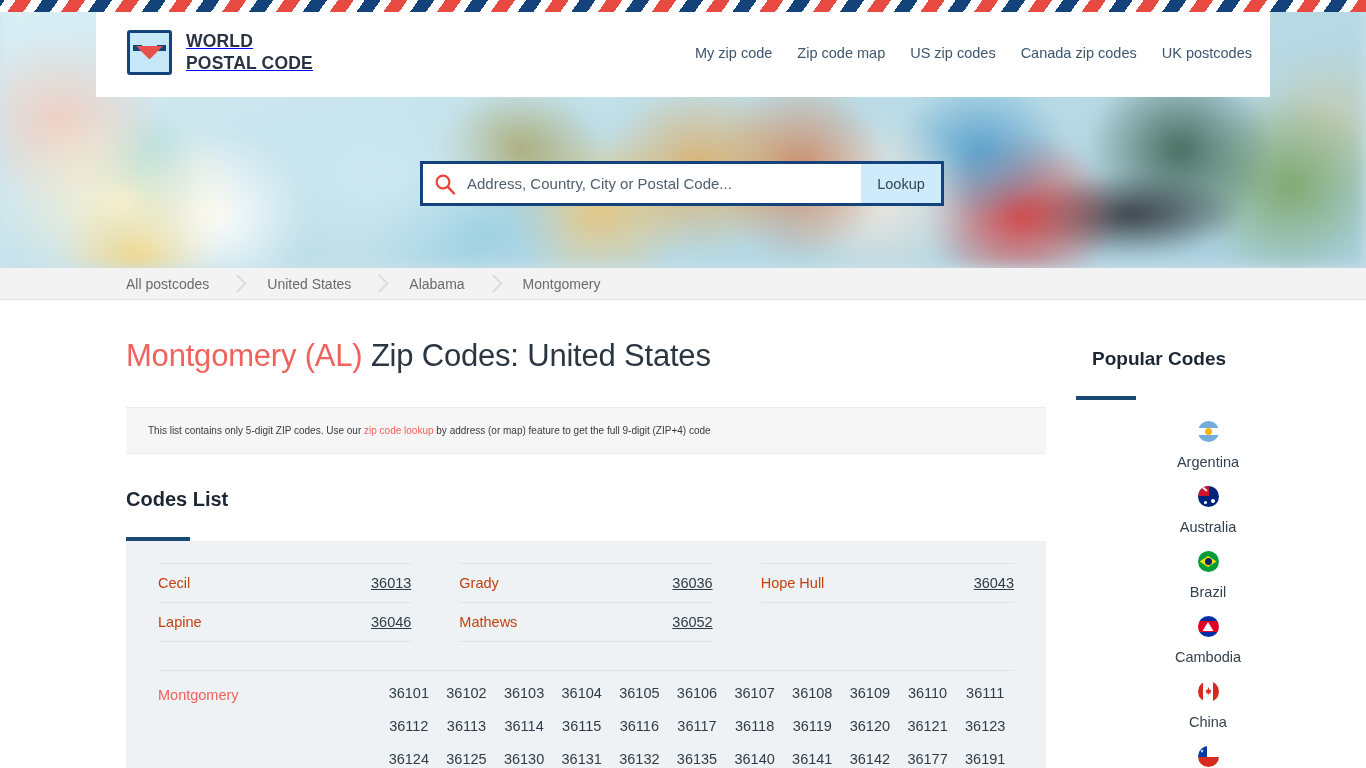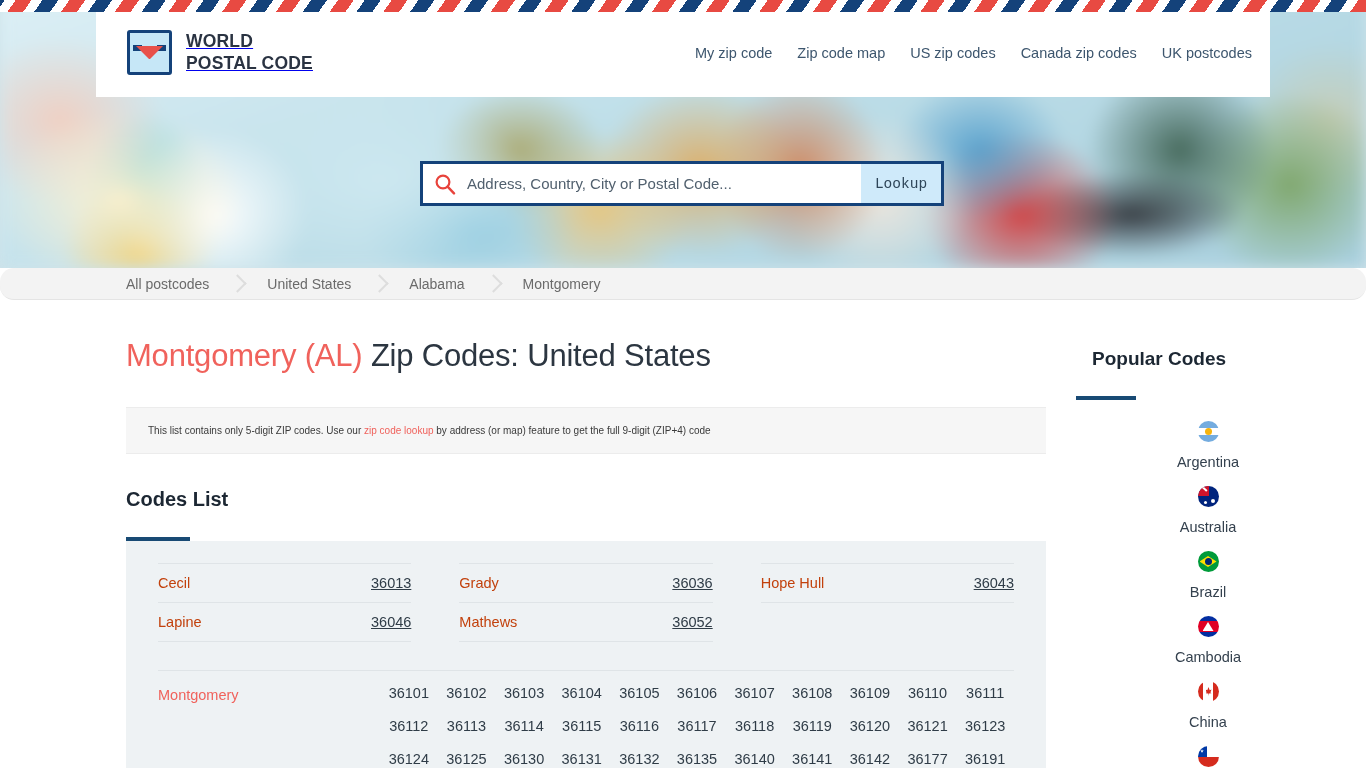--- a/index.html
+++ b/index.html
@@ -150,34 +150,33 @@
     height: 100%;
   }
   .search-input::placeholder { color: #51606e; opacity: 1; }
   .lookup-btn {
     height: 100%;
     width: 80px;
     background: #cfeafa;
     border: none;
     color: #2e4558;
     font-size: 14.5px;
-    font-family: Liberation Mono, monospace;
+    font-family: Liberation Sans, sans-serif;
     cursor: pointer;
     flex: none;
   }
 
   
   .crumbbar {
     width: 1366px; height: 32px;
     background: #f3f3f3;
     border-bottom: 1px solid #e4e4e4;
     display: flex;
     align-items: center;
     padding-left: 126px;
-    border-radius: 14px;
   }
   .crumb {
     font-size: 14px;
     color: #6a6a6a;
     text-decoration: none;
     white-space: nowrap;
   }
   .crumb.cur { color: #6a6a6a; }
   .crumb-sep {
     width: 58px;

